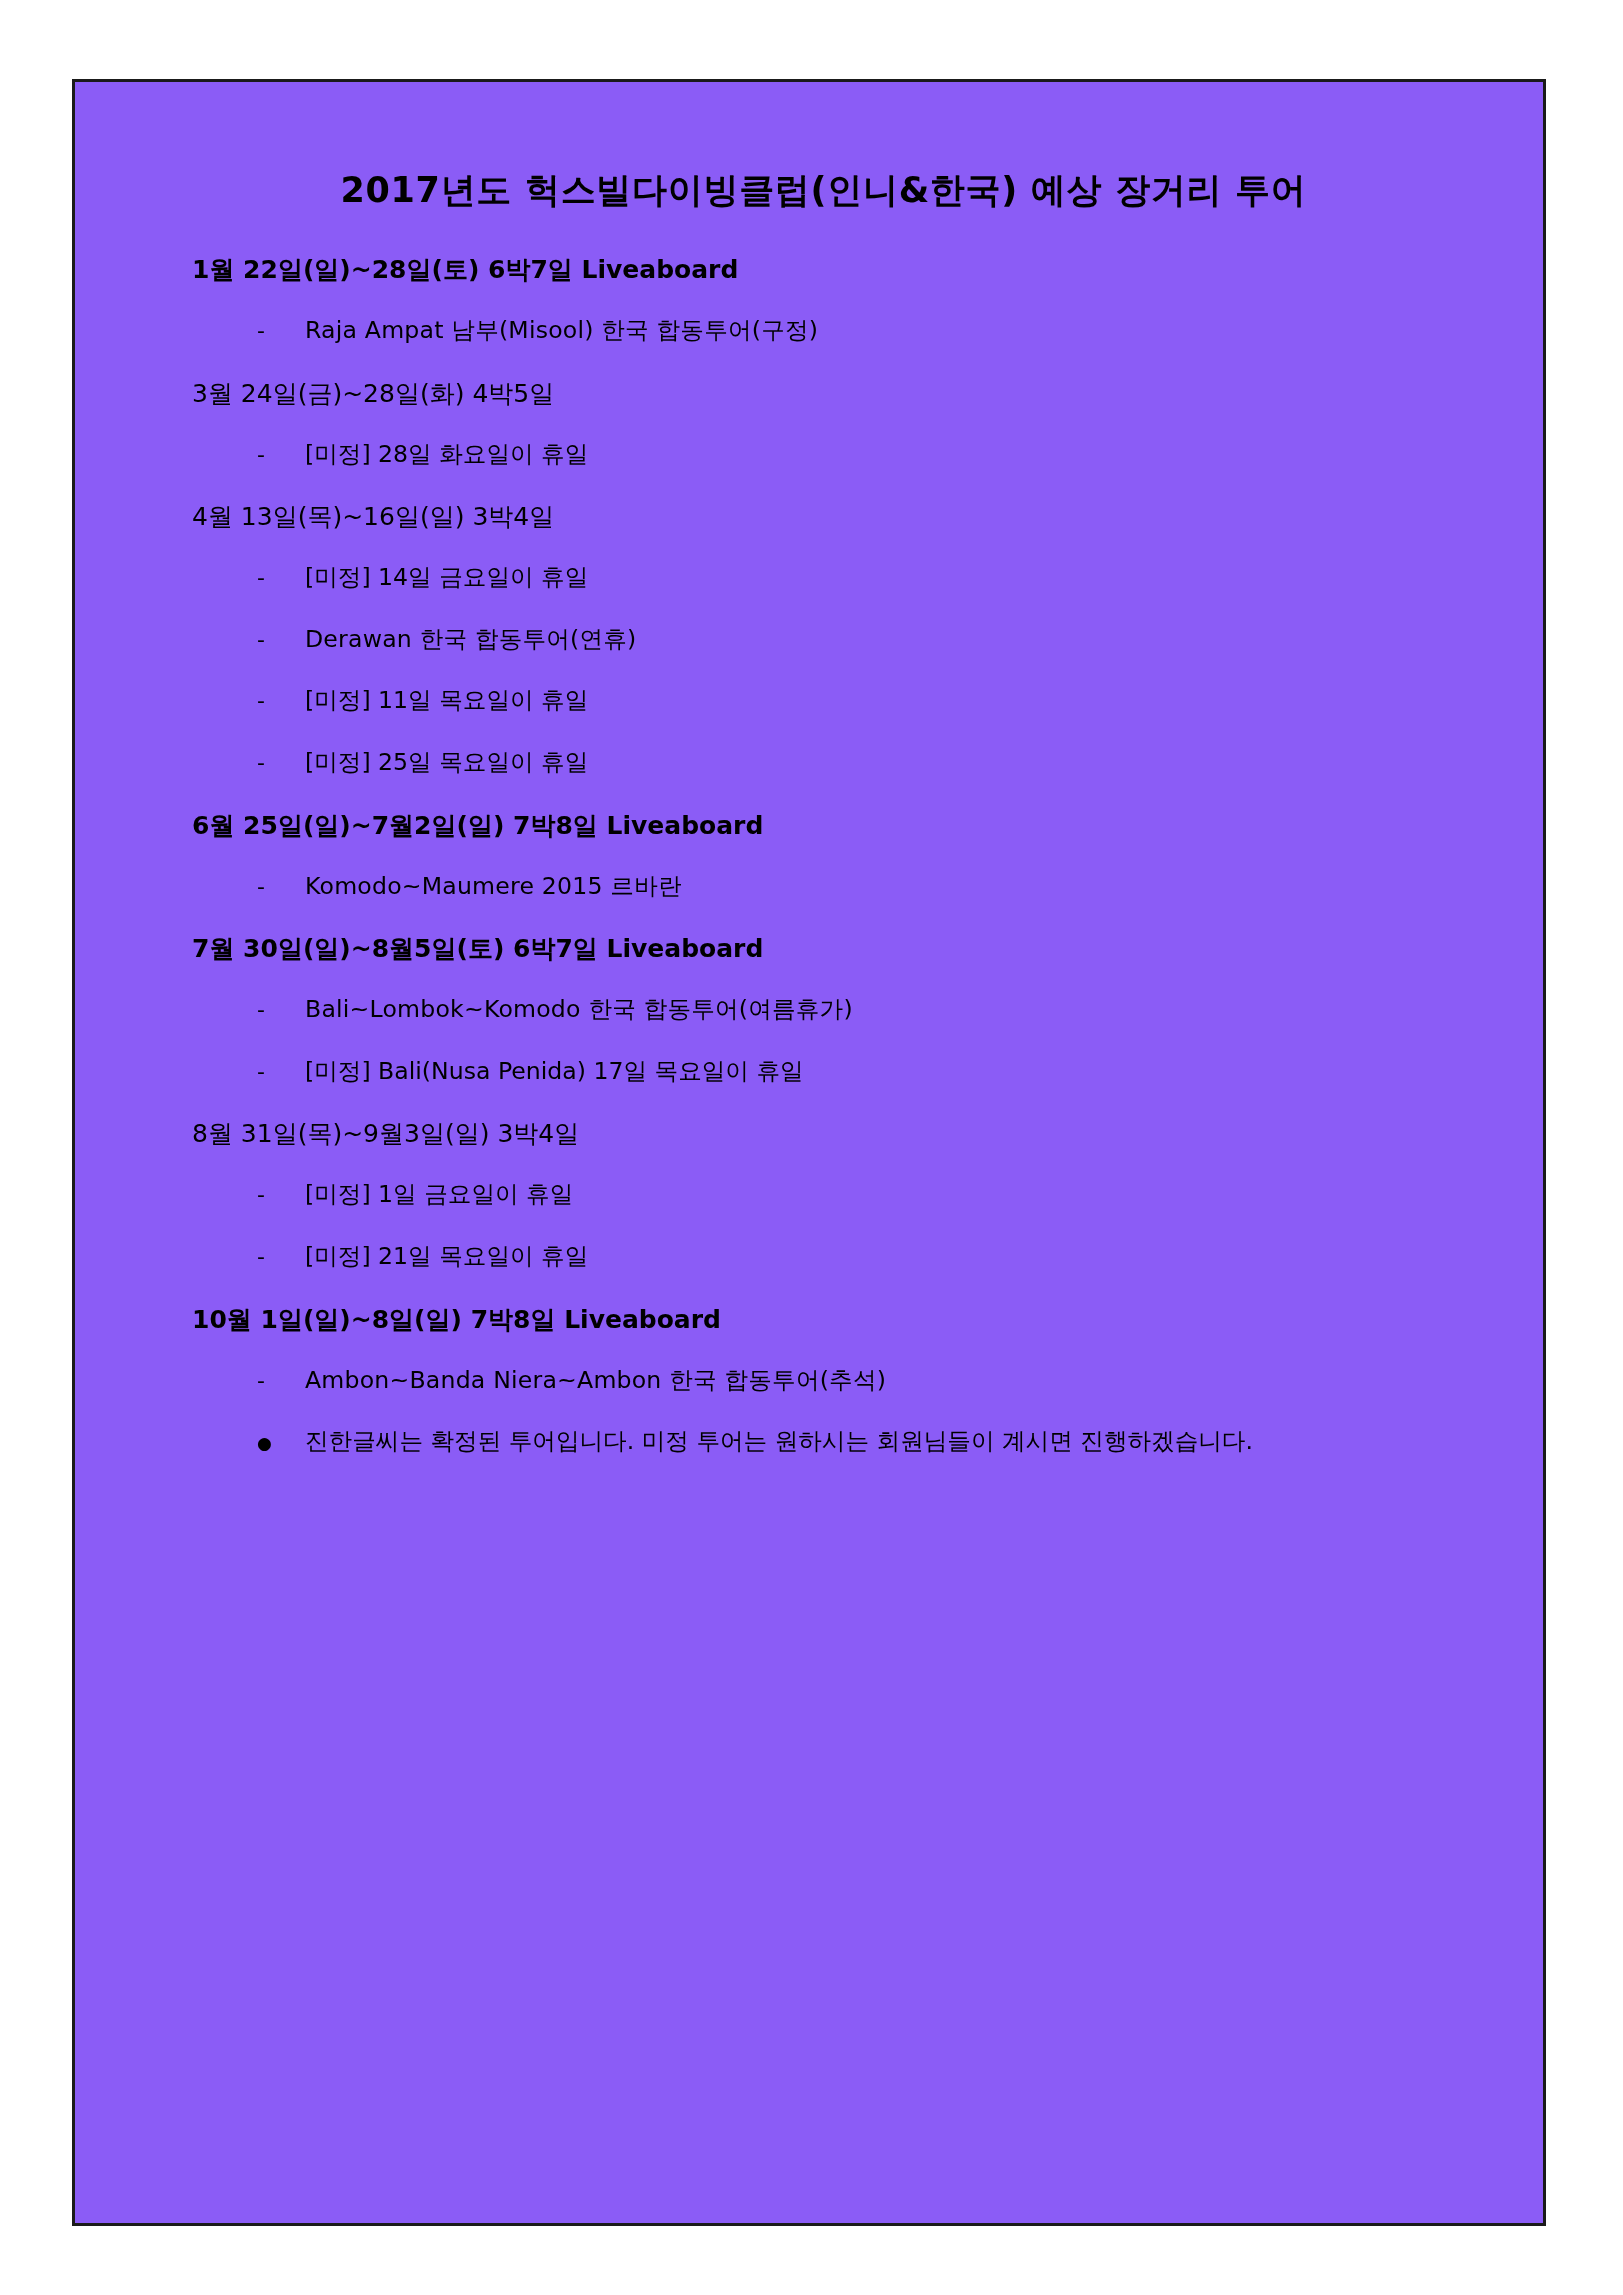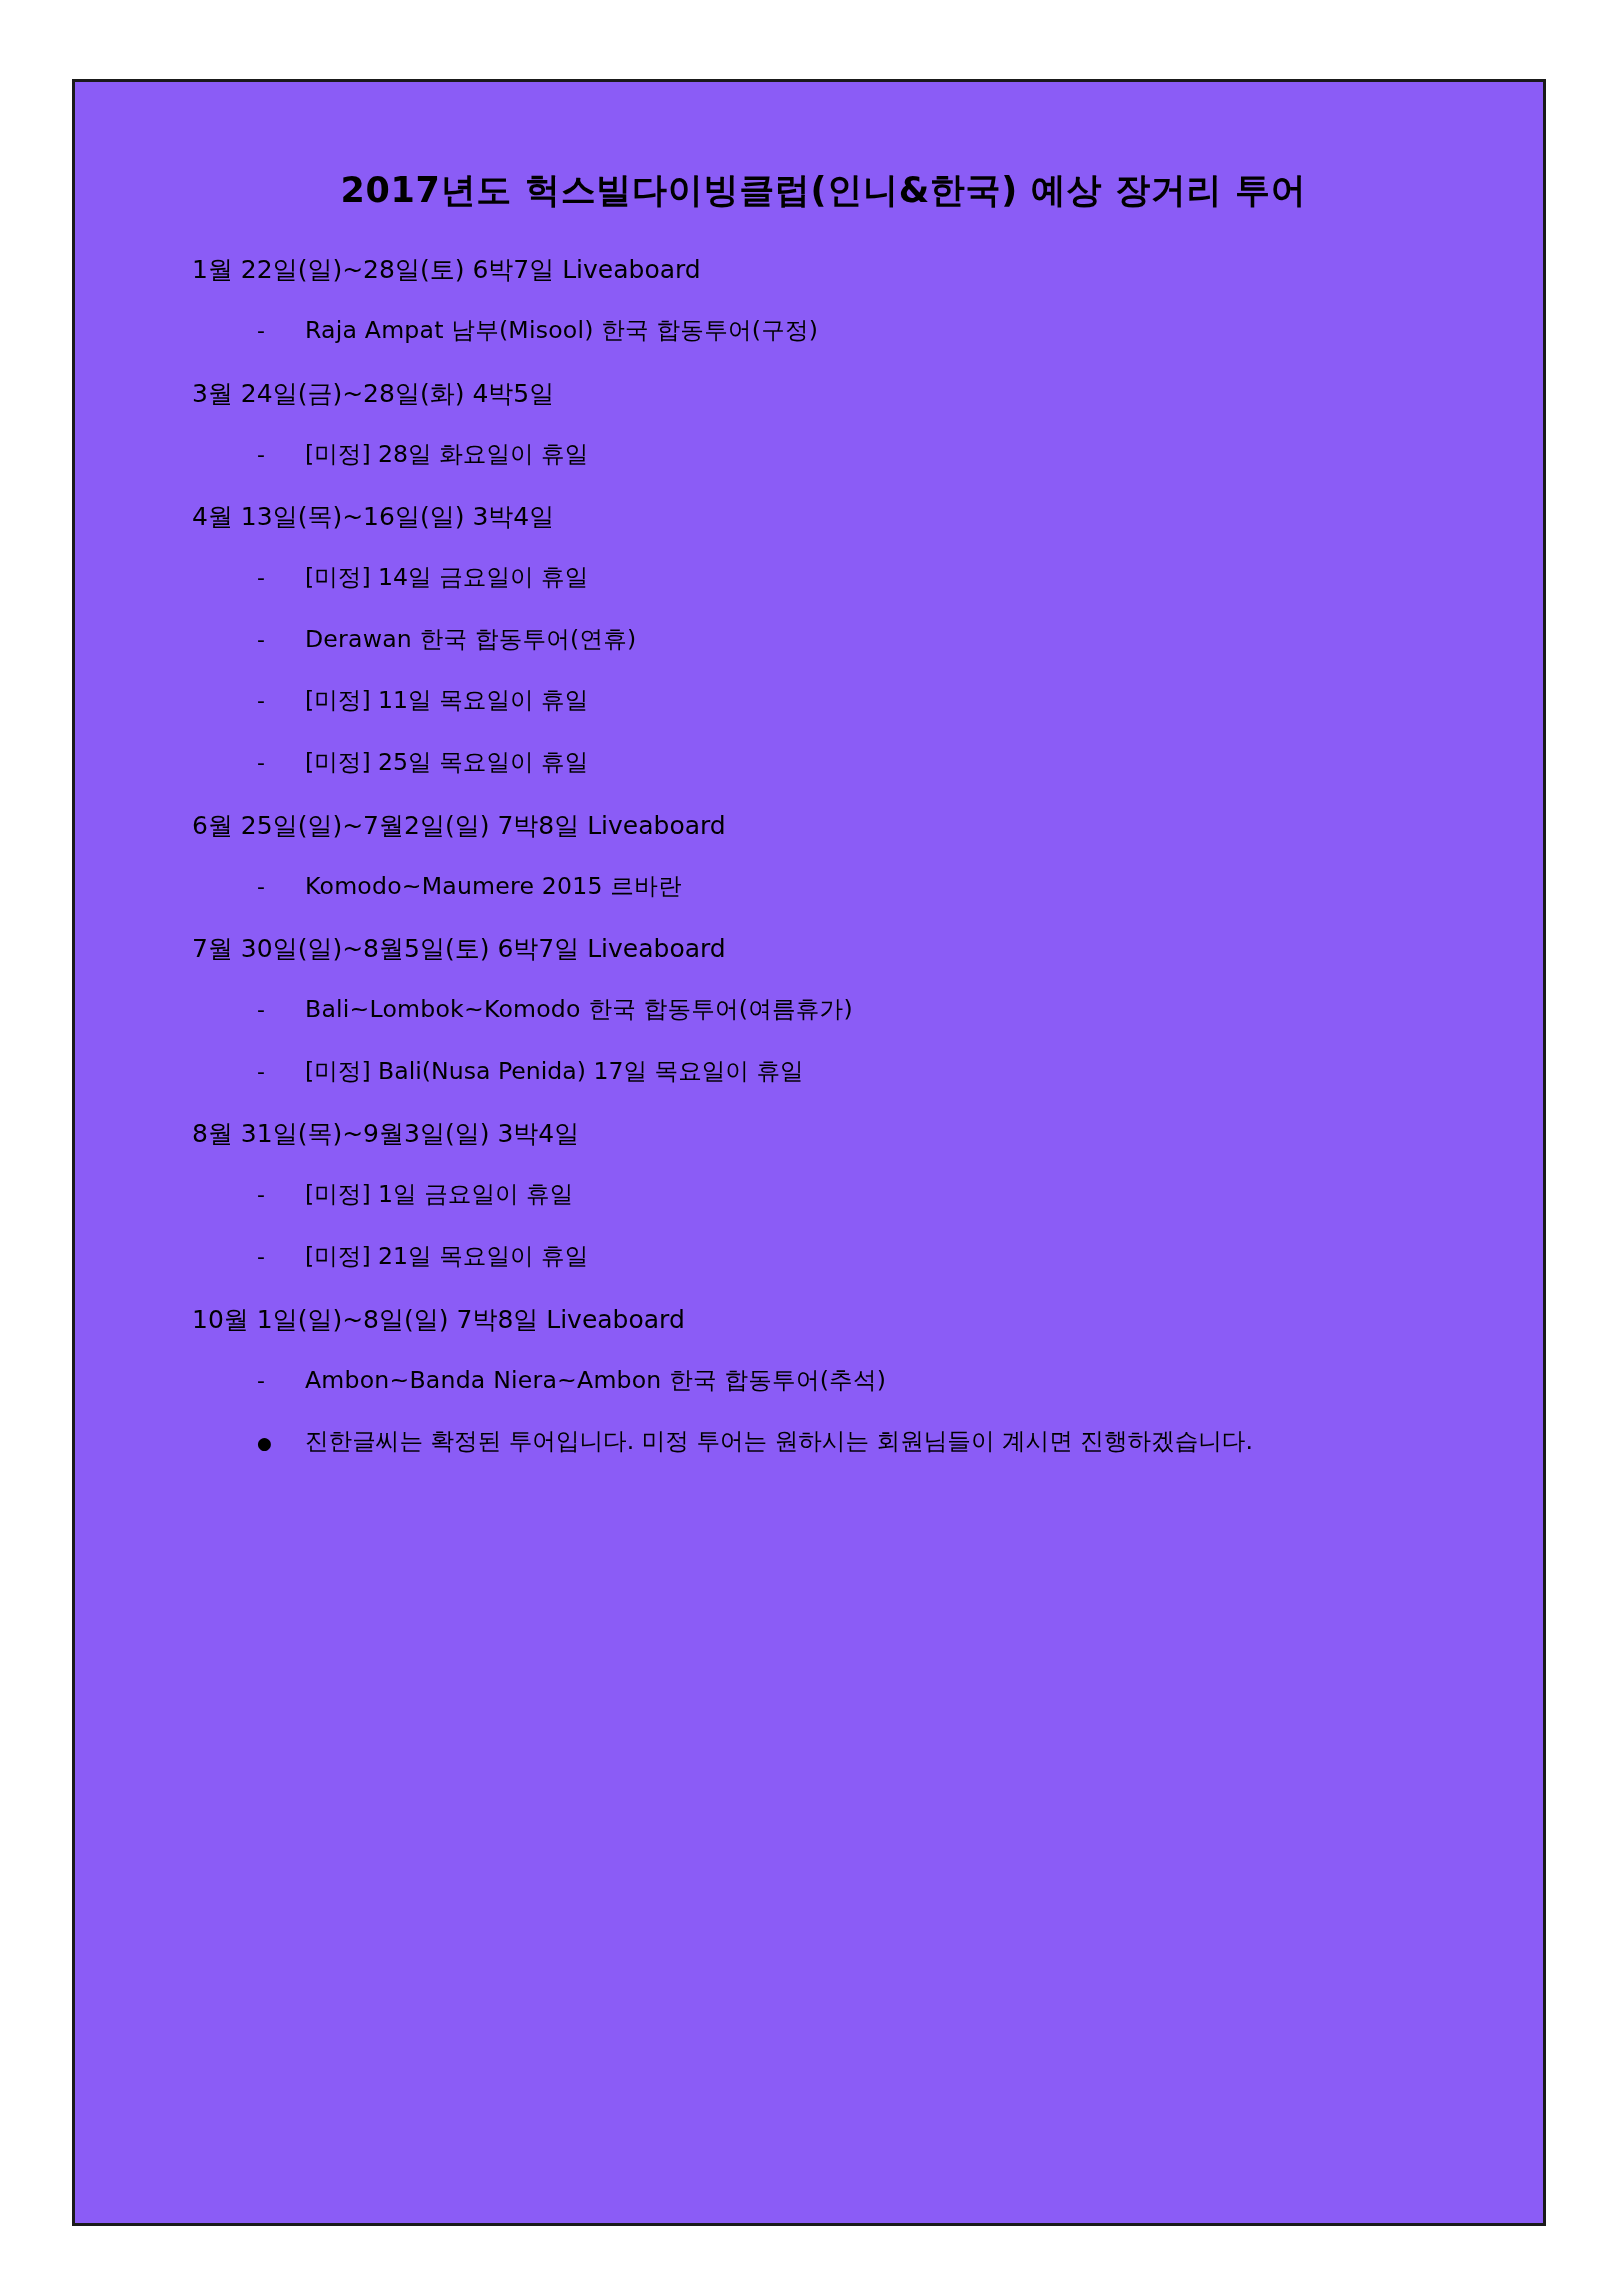--- a/index.html
+++ b/index.html
@@ -43,21 +43,21 @@
     margin: 0;
   }
   .head-line {
     font-size: 25px;
     line-height: 1.0;
     margin: 0 0 37px 0;
     padding-left: 0px;
     white-space: nowrap;
   }
   .head-line.bold {
-    font-weight: normal;
+    font-weight: bold;
   }
   .sub-line {
     font-size: 23.6px;
     line-height: 1.0;
     margin: 0 0 38px 0;
     padding-left: 65px;
     display: flex;
     align-items: baseline;
     white-space: nowrap;
   }

